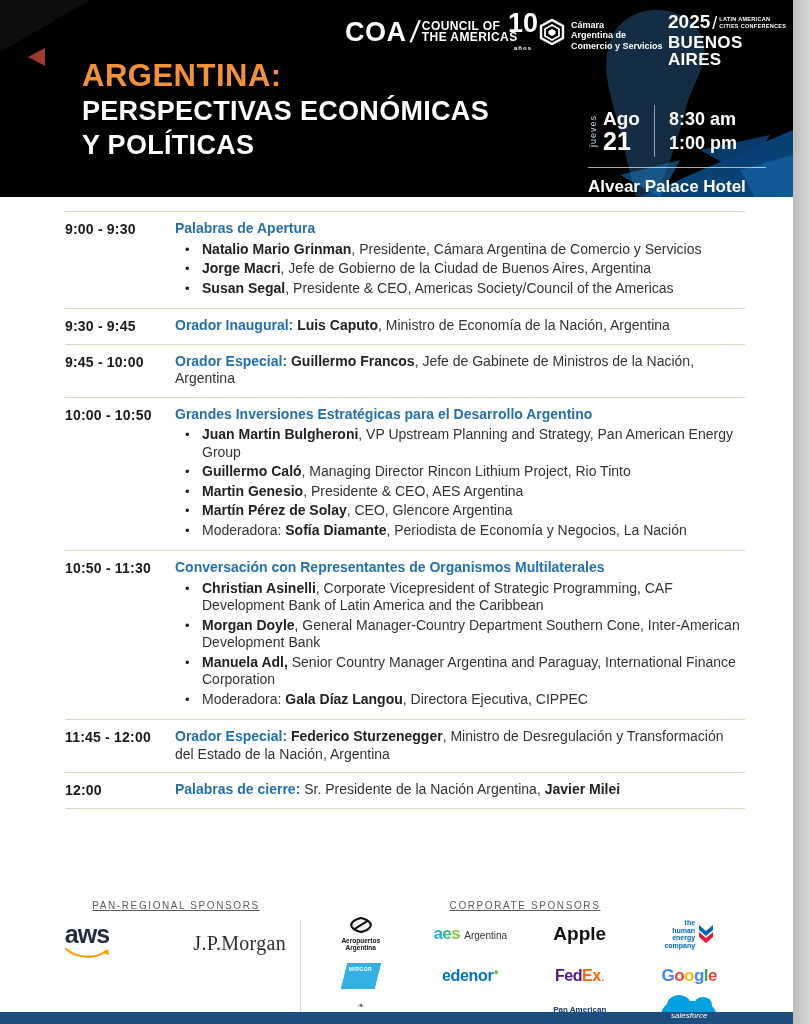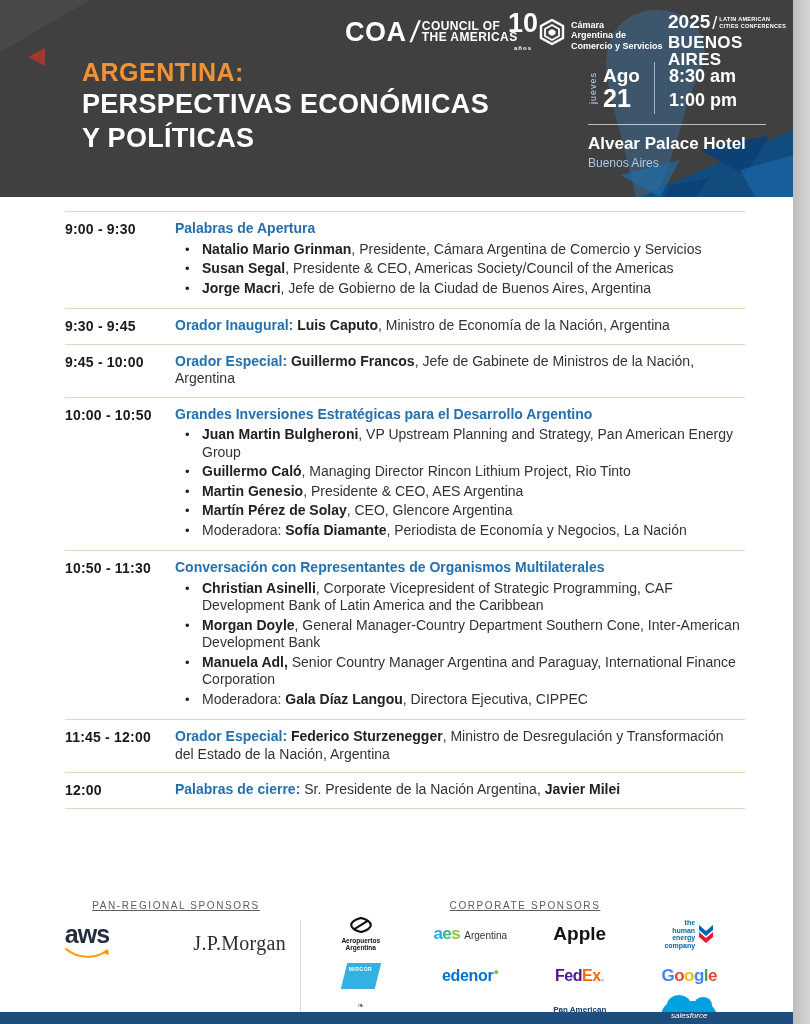--- a/index.html
+++ b/index.html
@@ -1,21 +1,21 @@
 <!DOCTYPE html>
 <html><head>
 <meta charset="utf-8">
 <style>
   * { margin:0; padding:0; box-sizing:border-box; }
   html,body { width:810px; height:1024px; }
   body { background:#c9c9c9; font-family:"Liberation Sans", sans-serif; position:relative; overflow:hidden; }
   .page { position:absolute; left:0; top:0; width:793px; height:1024px; background:#ffffff; overflow:hidden; }
 
   
-  .header { position:relative; width:100%; height:197px; background:#404040; overflow:hidden; }
+  .header { position:relative; width:100%; height:197px; background:#000000; overflow:hidden; }
   .header svg.decor { position:absolute; left:0; top:0; width:100%; height:100%; }
   .logo-row { position:absolute; left:0; top:0; width:100%; height:56px; }
 
   .coa-logo { position:absolute; left:345px; top:15px; display:flex; align-items:center; color:#fff; }
   .coa-acronym { font-size:27px; font-weight:bold; letter-spacing:.5px; }
   .coa-slash { font-size:30px; font-weight:200; margin:0 3px 0 4px; transform:skewX(-8deg); }
   .coa-lines { font-size:12px; font-weight:bold; line-height:11px; letter-spacing:.4px; }
 
   .camara-logo { position:absolute; left:508px; top:10px; display:flex; align-items:center; color:#fff; }
   .camara-num { font-size:27px; font-weight:bold; line-height:26px; text-align:center; }
@@ -24,25 +24,25 @@
   .camara-lines { font-size:9px; font-weight:bold; line-height:10.5px; }
 
   .conf-logo { position:absolute; left:668px; top:13px; color:#fff; }
   .conf-top { display:flex; align-items:flex-start; }
   .conf-year { font-size:19px; font-weight:bold; line-height:18px; }
   .conf-slash { font-size:18px; font-weight:200; margin:0 2px; }
   .conf-sub { font-size:5.5px; font-weight:bold; line-height:6.5px; letter-spacing:.3px; padding-top:3px; }
   .conf-city { font-size:17px; font-weight:bold; letter-spacing:.3px; line-height:17px; }
 
   .title-block { position:absolute; left:82px; top:58px; }
-  .title-l1 { color:#f29136; font-size:25px; font-weight:bold; letter-spacing:.5px; }
+  .title-l1 { color:#f29136; font-size:31px; font-weight:bold; letter-spacing:.5px; }
   .title-l2, .title-l3 { color:#ffffff; font-size:27px; font-weight:bold; letter-spacing:.3px; line-height:34px; }
 
   .event-card { position:absolute; left:588px; top:62px; width:200px; color:#fff; }
-  .event-when { display:flex; align-items:center; }
+  .event-when { display:flex; align-items:center;margin-top:43px; }
   .event-weekday { writing-mode:vertical-rl; transform:rotate(180deg); font-size:9px; letter-spacing:1px; color:#bcd6ee; margin-right:5px; height:48px; text-align:center; }
   .event-date { text-align:left; margin-right:14px; }
   .event-month { font-size:19px; font-weight:bold; line-height:20px; }
   .event-day { font-size:25px; font-weight:bold; line-height:24px; }
   .event-vline { width:1px; height:52px; background:rgba(255,255,255,.55); margin-right:14px; }
   .event-times { font-size:18px; font-weight:bold; line-height:24px; }
   .event-hr { height:1px; background:rgba(255,255,255,.65); margin:10px 0 9px 0; width:178px; }
   .event-venue { font-size:17px; font-weight:bold; }
   .event-city { font-size:12px; color:#a9c9e6; margin-top:2px; }
 
@@ -193,22 +193,22 @@
     </div>
   </div>
 
   <div class="schedule">
       <div class="sched-row">
         <div class="sched-time">9:00 - 9:30</div>
         <div class="sched-body">
           <div class="sched-title"><span class="st-blue">Palabras de Apertura</span></div>
           <ul class="speakers">
             <li><span class="st-bold">Natalio Mario Grinman</span><span class="st-normal">, Presidente, Cámara Argentina de Comercio y Servicios</span></li>
+            <li><span class="st-bold">Jorge Macri</span><span class="st-normal">, Jefe de Gobierno de la Ciudad de Buenos Aires, Argentina</span></li>
             <li><span class="st-bold">Susan Segal</span><span class="st-normal">, Presidente &amp; CEO, Americas Society/Council of the Americas</span></li>
-            <li><span class="st-bold">Jorge Macri</span><span class="st-normal">, Jefe de Gobierno de la Ciudad de Buenos Aires, Argentina</span></li>
           </ul>
         </div>
       </div>
       <div class="sched-row">
         <div class="sched-time">9:30 - 9:45</div>
         <div class="sched-body">
           <div class="sched-title"><span class="st-blue">Orador Inaugural: </span><span class="st-bold">Luis Caputo</span><span class="st-normal">, Ministro de Economía de la Nación, Argentina</span></div>
         </div>
       </div>
       <div class="sched-row">

